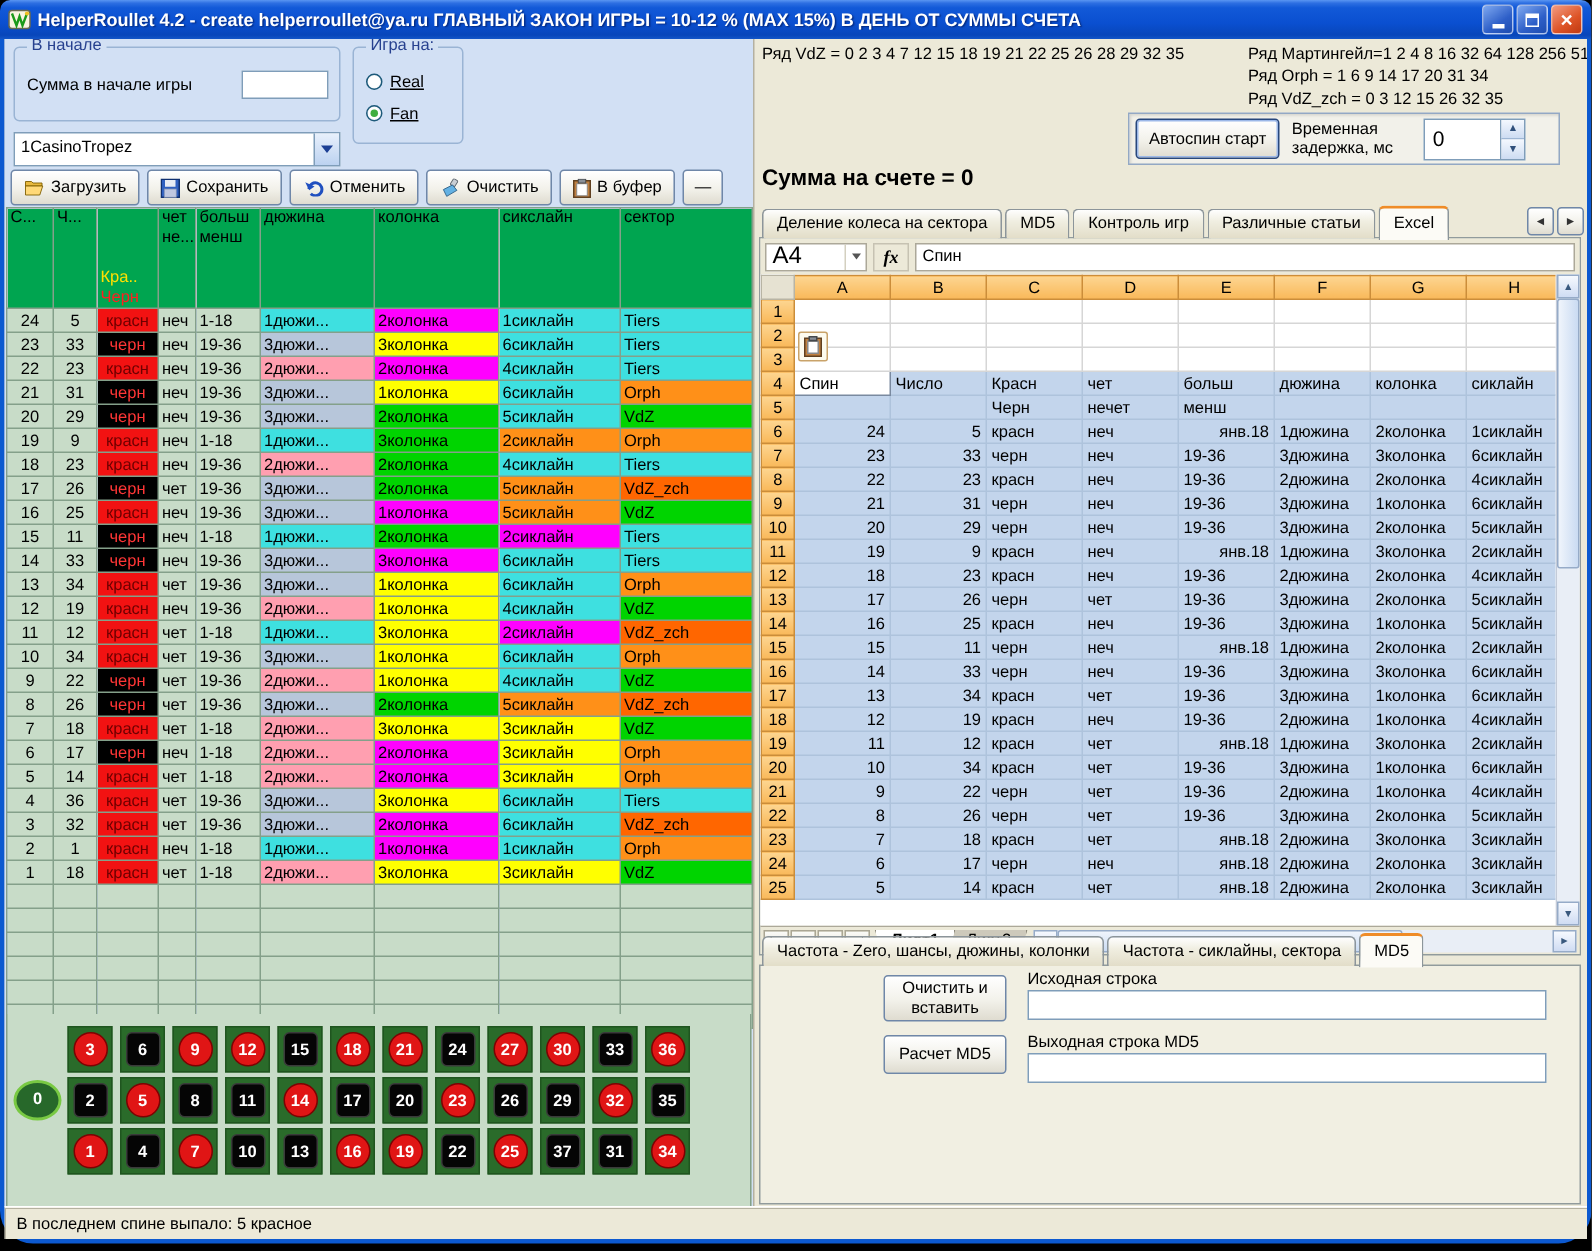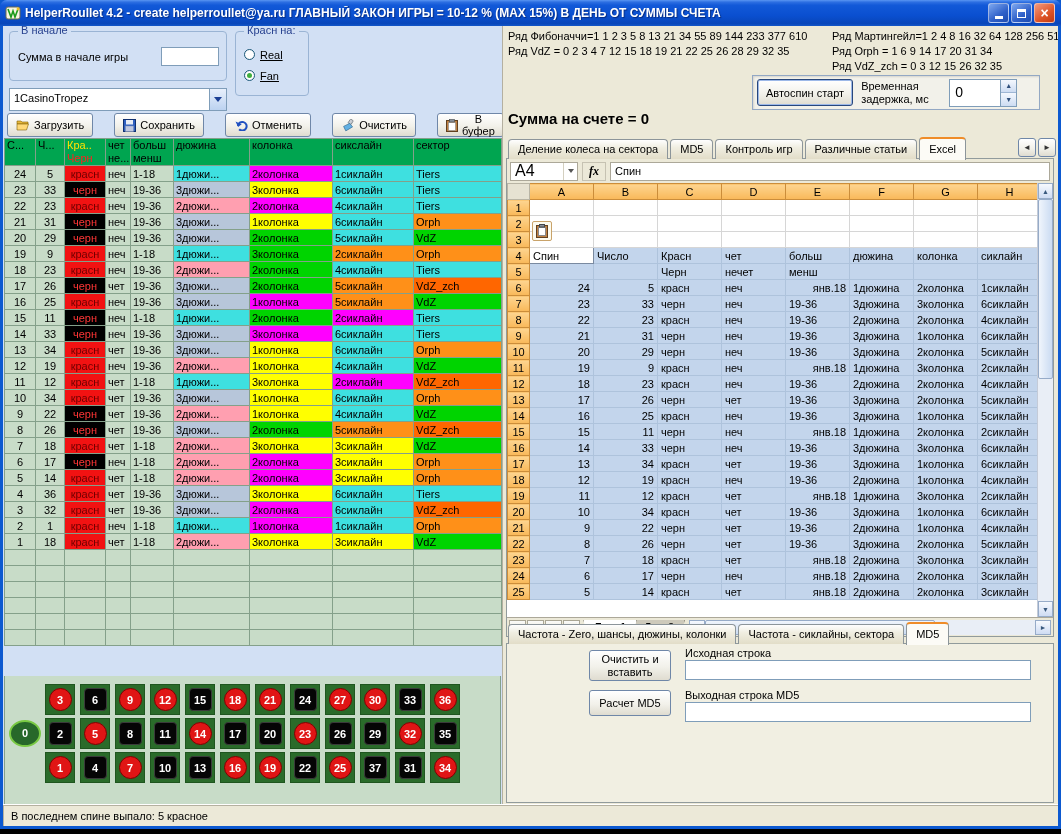--- a/index.html
+++ b/index.html
@@ -1,18 +1,18 @@
 <!DOCTYPE html>
 <html><head>
 <meta charset="utf-8">
 <style>
   html,body{margin:0;padding:0;background:#000;}
   *{box-sizing:border-box;}
   .screen{position:relative;width:1061px;height:834px;overflow:hidden;background:#000;font-family:"Liberation Sans",sans-serif;-webkit-font-smoothing:antialiased;}
-  .window{position:absolute;left:0;top:0;width:1061px;height:829px;background:#0c59d0;}
+  .window{position:absolute;left:0;top:0;width:1061px;height:829px;background:#0c59d0;border-radius:22px;}
   
   .titlebar{position:absolute;left:0;top:0;right:0;height:26px;display:flex;align-items:center;padding:0 6px 0 5px;
     background:linear-gradient(180deg,#5a96f2 0%,#2d6fe2 8%,#1259d8 20%,#0a4fd0 60%,#0846ba 90%,#1356c8 100%);
     border-radius:7px 7px 0 0;}
   .app-icon{width:16px;height:16px;margin-right:4px;flex:0 0 auto;display:inline-flex;}
   .title-text{color:#fff;font-size:12px;font-weight:bold;white-space:nowrap;overflow:hidden;text-shadow:1px 1px 1px rgba(0,20,80,.6);flex:1;}
   .caption-buttons{display:flex;gap:2px;flex:0 0 auto;}
   .cap-btn{width:21px;height:20px;border-radius:3px;border:1px solid rgba(255,255,255,.55);display:flex;align-items:center;justify-content:center;}
   .cap-btn.min,.cap-btn.max{background:linear-gradient(145deg,#7ea8f0,#2e5fc8 60%,#1d4cb0);}
   .cap-btn.close{background:linear-gradient(145deg,#f29a80,#dd5326 60%,#c03a12);}
@@ -35,21 +35,21 @@
   .gb2{left:232px;top:5px;width:74px;height:65px;}
   .radios{position:absolute;left:8px;top:12px;}
   .radio-row{display:flex;align-items:center;gap:5px;height:21px;}
   .radio{width:11px;height:11px;border-radius:50%;border:1px solid #1d5a7a;background:radial-gradient(#fff 55%,#dfe5ea);display:inline-block;}
   .radio.sel::after{content:"";display:block;width:5px;height:5px;border-radius:50%;background:#3fae3f;margin:2px;}
   .radio-label{font-size:11px;text-decoration:underline;}
   .combo{position:absolute;left:6px;top:62px;width:218px;height:23px;display:flex;border:1px solid #7f9db9;background:#fff;}
   .combo-val{flex:1;font-size:11px;padding:3px 4px;white-space:nowrap;overflow:hidden;}
   .combo-drop{width:17px;border-left:1px solid #7f9db9;background:linear-gradient(#e8f0fc,#bcd2f0);display:flex;align-items:center;justify-content:center;}
   .tri-down{width:0;height:0;border-left:4px solid transparent;border-right:4px solid transparent;border-top:5px solid #1c3f94;}
-  .toolbar{position:absolute;left:4px;top:87px;display:flex;gap:21px;height:24px;}
+  .toolbar{position:absolute;left:4px;top:87px;display:flex;gap:5px;height:24px;}
   .xp-btn{display:inline-flex;align-items:center;justify-content:center;gap:4px;
     background:linear-gradient(180deg,#fff,#f2f1ea 55%,#dfdcd0);border:1px solid #6f87a8;border-radius:3px;
     font-family:"Liberation Sans",sans-serif;font-size:11px;color:#000;padding:2px 8px;box-shadow:inset 0 1px 0 #fff;cursor:default;}
   .tb-btn{height:24px;}
   .tb-sm{padding:2px 7px;}
   .tb-ic{display:inline-flex;}
   
   .spins{position:absolute;left:1px;top:112px;width:497px;border-collapse:collapse;table-layout:fixed;font-size:11px;}
   .spins col{}
   .spins td,.spins th{border:1px solid #84a08a;height:16px;padding:0 2px;white-space:nowrap;overflow:hidden;font-weight:normal;}
@@ -178,21 +178,21 @@
 
       <div class="left-panel">
 
         <div class="groupbox gb1">
           <span class="gb-title">В начале</span>
           <span class="gb1-label">Сумма в начале игры</span>
           <input class="gb1-input" value="" style="">
         </div>
 
         <div class="groupbox gb2">
-          <span class="gb-title">Красн на:</span>
+          <span class="gb-title">Игра на:</span>
           <div class="radios">
               <div class="radio-row">
                 <span class="radio"></span>
                 <span class="radio-label">Real</span>
               </div>
               <div class="radio-row">
                 <span class="radio sel"></span>
                 <span class="radio-label">Fan</span>
               </div>
             </div>
@@ -272,21 +272,21 @@
           </colgroup>
           <tbody>
               <tr class="sp-hr">
                 <th class="sp-h">
                   <div class="h1">С...</div>
                 </th>
                 <th class="sp-h">
                   <div class="h1">Ч...</div>
                 </th>
                 <th class="sp-h">
-                  <div class="h1" style="color: rgb(255, 224, 0);">Кра..</div>
+                  <div class="h1" style="color: rgb(255, 224, 0); margin-top: 40px;">Кра..</div>
                   <div class="h2" style="color: rgb(255, 32, 32);">Черн</div>
                 </th>
                 <th class="sp-h">
                   <div class="h1">чет</div>
                   <div class="h2">не...</div>
                 </th>
                 <th class="sp-h">
                   <div class="h1">больш</div>
                   <div class="h2">менш</div>
                 </th>
@@ -753,21 +753,20 @@
               <span class="wnum wred">34</span>
             </div>
           </div>
       </div>
 
       <div class="divider"></div>
 
       <div class="right-panel">
 
         <div class="series series-a">
-            <div class="series-line">Ряд Фибоначчи=1 1 2 3 5 8 13 21 34 55 89 144 233 377 610</div>
             <div class="series-line">Ряд VdZ = 0 2 3 4 7 12 15 18 19 21 22 25 26 28 29 32 35</div>
           </div>
         <div class="series series-b">
             <div class="series-line">Ряд Мартингейл=1 2 4 8 16 32 64 128 256 512</div>
             <div class="series-line">Ряд Orph = 1 6 9 14 17 20 31 34</div>
             <div class="series-line">Ряд VdZ_zch = 0 3 12 15 26 32 35</div>
           </div>
 
         <div class="autospin-panel">
           <button class="xp-btn autospin-btn">Автоспин старт</button>

